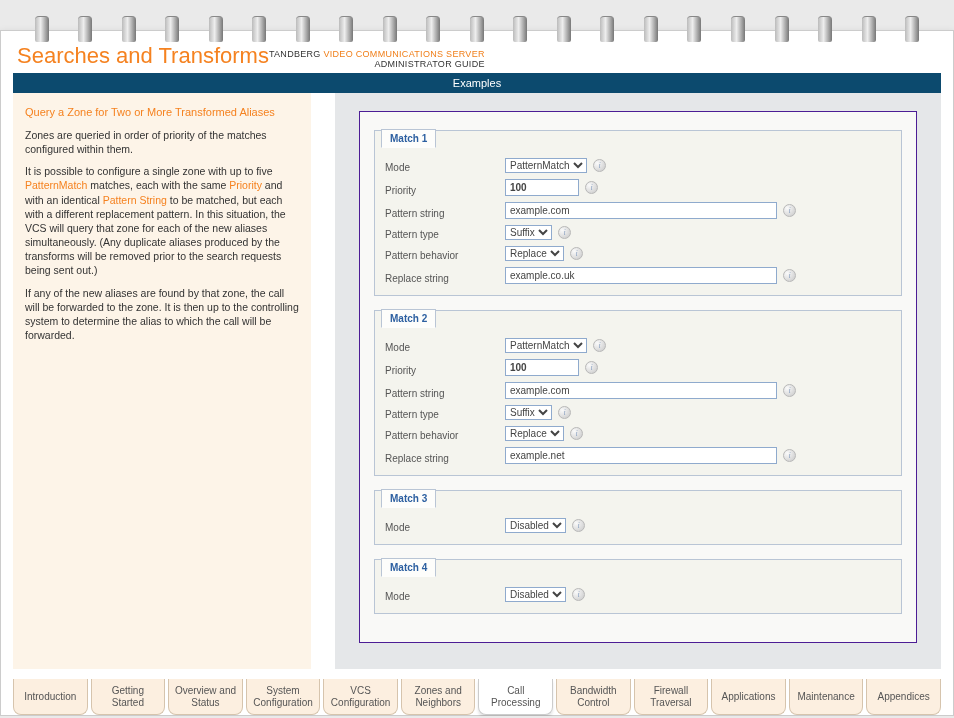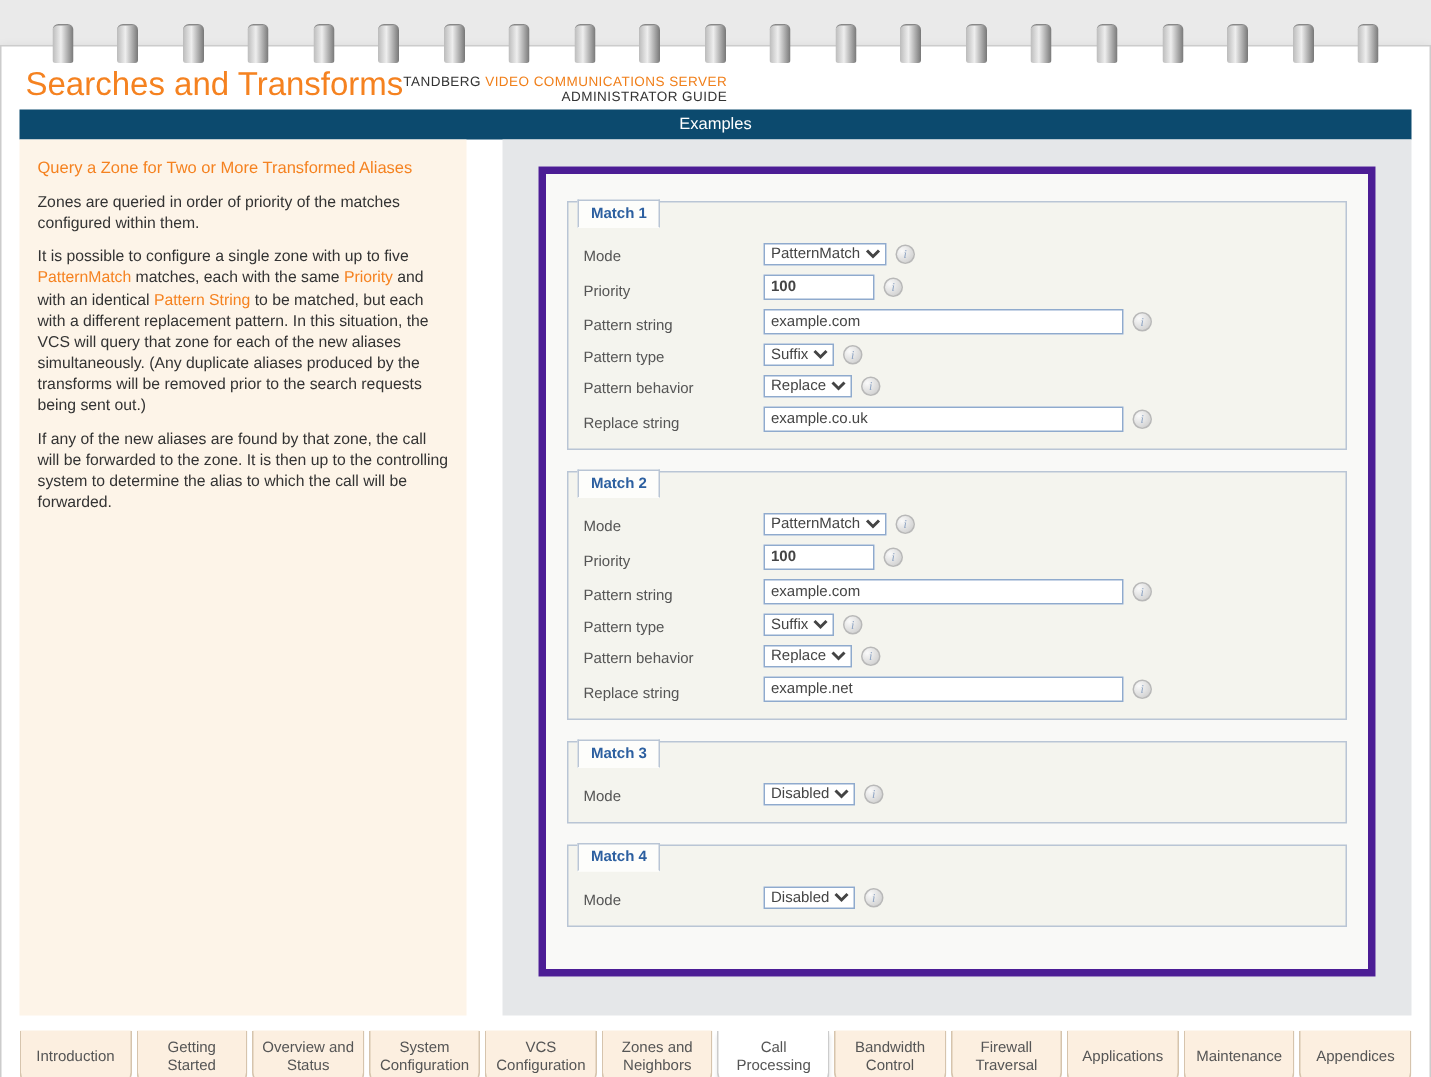--- a/index.html
+++ b/index.html
@@ -88,21 +88,21 @@
   }
   .left-col p { margin-bottom: 8px; }
   .lk { color: #f58220; }
   .right-col {
     flex: 1;
     background: #e5e7e9;
     padding: 18px 24px 26px 24px;
   }
   .form-panel {
     background: #f9f9f7;
-    border: 5px solid #4c1d95;
+    border: 1px solid #4c1d95;
     padding: 10px 12px 14px 12px;
     position: relative;
   }
   .match-block {
     background: #f4f4ee;
     border: 1px solid #b9c5d5;
     margin: 8px 2px 14px 2px;
     padding: 0 0 8px 0;
     position: relative;
   }
@@ -134,21 +134,21 @@
     border: 1px solid #8faacd;
     background: #fff;
     color: #444;
   }
   .row select {
     font-size: 10px;
     border: 1px solid #8faacd;
     background: #fff;
     color: #444;
   }
-  .wtxt { width: 240px; }
+  .wtxt { width: 272px; }
   .ptxt { width: 74px; font-weight: bold; }
   .info {
     width: 13px; height: 13px;
     border-radius: 50%;
     background: radial-gradient(circle at 30% 30%, #fafafa, #c8c8c8);
     border: 1px solid #b8b8b8;
     display: inline-flex;
     align-items: center;
     justify-content: center;
     font-size: 8px;

